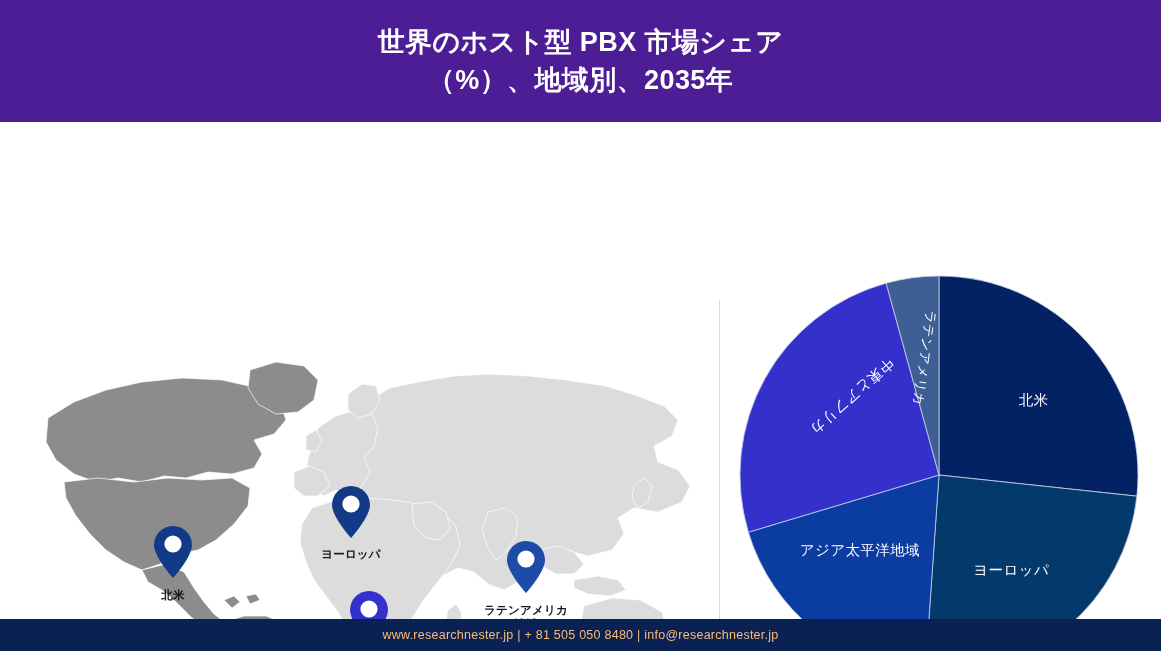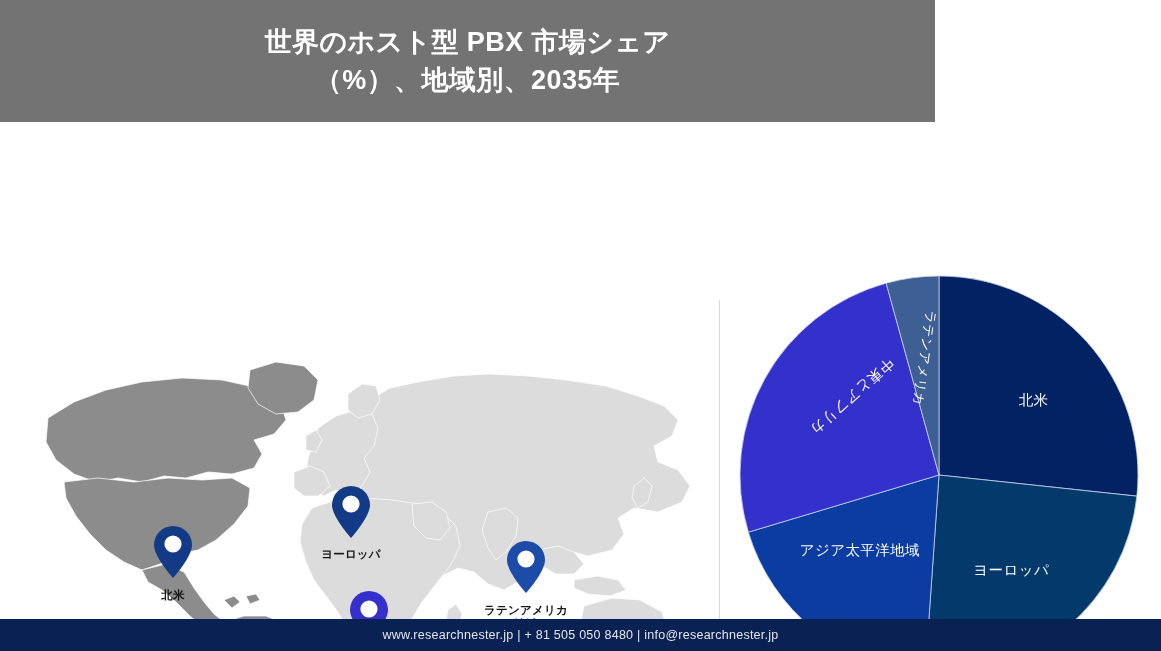--- a/index.html
+++ b/index.html
@@ -5,22 +5,22 @@
 <style>
   html,body{margin:0;padding:0;}
   body{
     width:1161px;height:651px;
     background:#ffffff;
     font-family:"Liberation Sans","DejaVu Sans",sans-serif;
     overflow:hidden;position:relative;
   }
   
   .header{
-    position:absolute;left:0;top:0;width:935px;height:122px;
-    background:#737373;
+    position:absolute;left:0;top:0;width:1161px;height:122px;
+    background:#4c1d95;
     display:flex;align-items:center;justify-content:center;
   }
   .header-title{
     color:#ffffff;
     font-size:27px;
     font-weight:700;
     line-height:1.42;
     text-align:center;
     letter-spacing:.4px;
     white-space:pre-line;
@@ -68,21 +68,21 @@
     letter-spacing:.4px;
   }
   .slice-label.small{font-size:13px;}
   
   .footer{
     position:absolute;left:0;top:619px;width:1161px;height:32px;
     background:#0a2154;
     display:flex;align-items:center;justify-content:center;
   }
   .footer-text{
-    color:#e5e5e5;font-size:12.5px;letter-spacing:.25px;
+    color:#fdba74;font-size:12.5px;letter-spacing:.25px;
   }
 </style>
 </head>
 <body>
 
 <div class="header">
   <div class="header-title">世界のホスト型 PBX 市場シェア
 （%）、地域別、2035年</div>
 </div>
 

